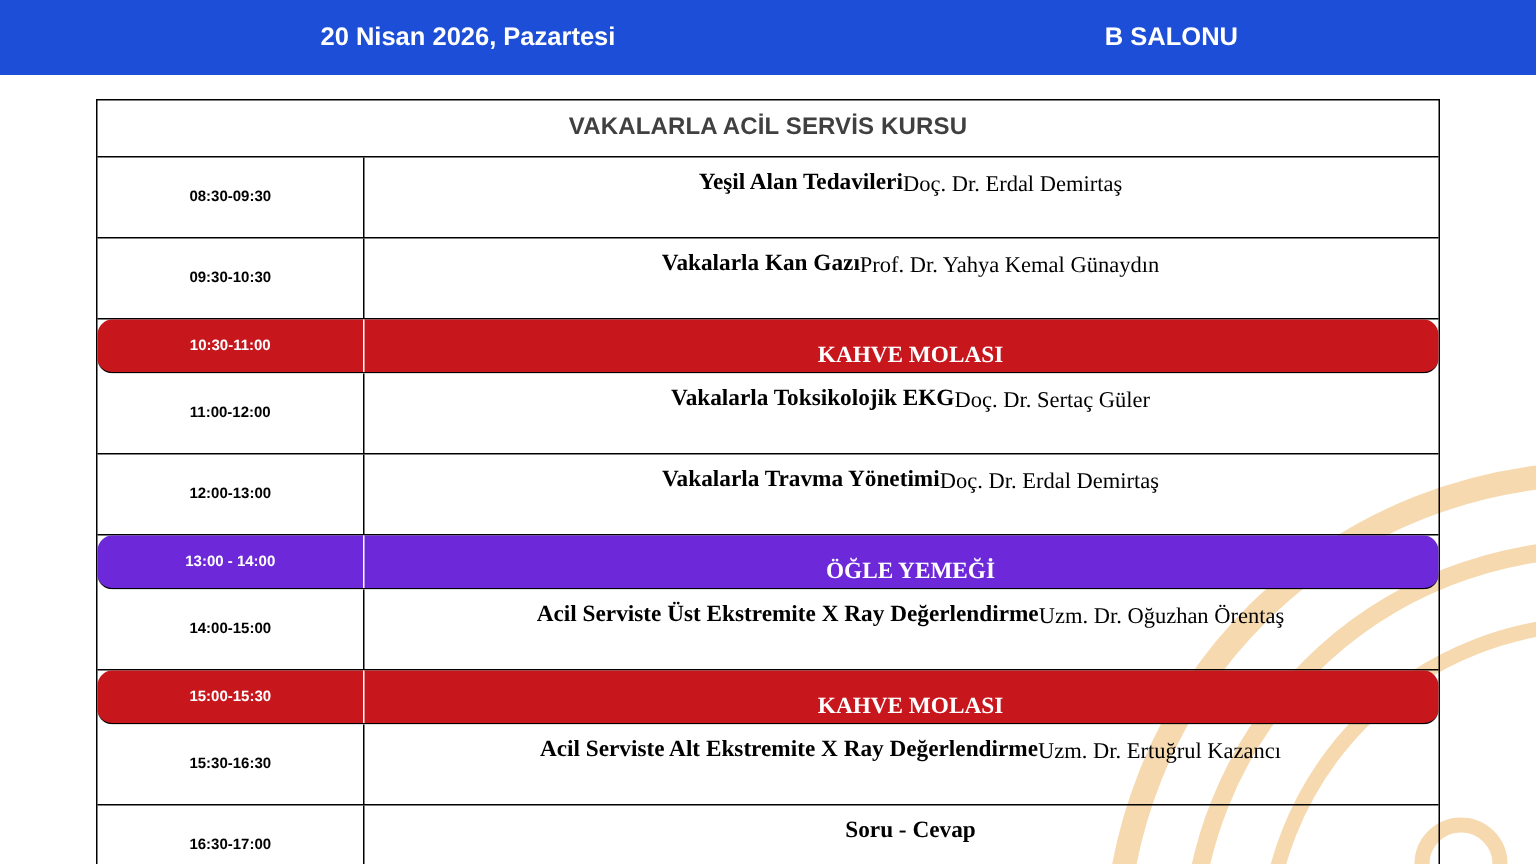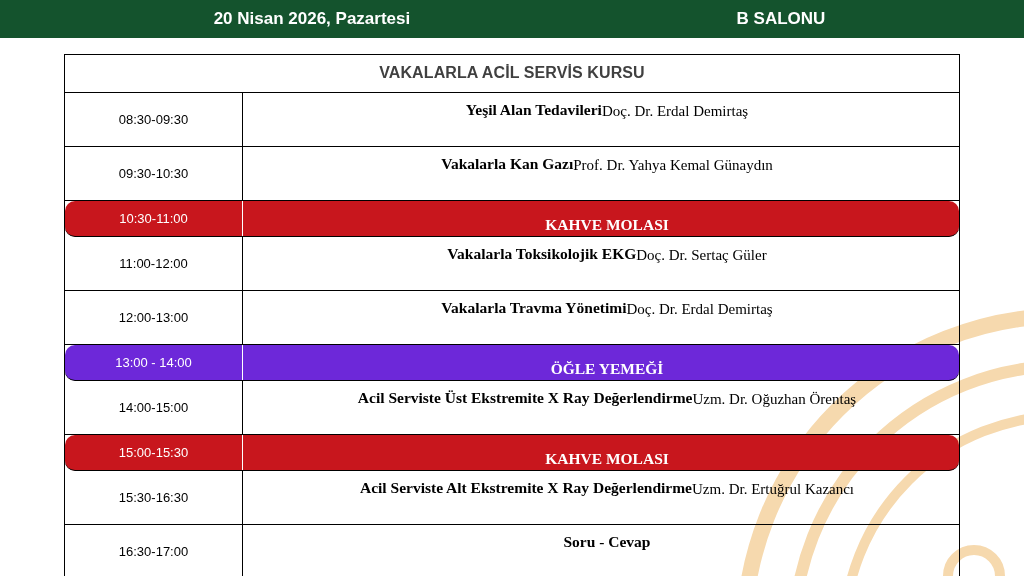--- a/index.html
+++ b/index.html
@@ -22,22 +22,22 @@
     bottom: -60px;
     width: 420px;
     height: 360px;
     pointer-events: none;
     z-index: 0;
   }
 
   .header-bar {
     position: relative;
     z-index: 2;
-    background: #14532d;
-    height: 38px;
+    background: #1d4ed8;
+    height: 50px;
     display: flex;
     align-items: center;
     color: #ffffff;
     font-weight: bold;
     font-size: 17px;
     box-sizing: border-box;
   }
   .header-date {
     width: 58%;
     text-align: center;
@@ -79,22 +79,22 @@
   .row:last-child {
     border-bottom: 1px solid #000000;
   }
   .cell-time {
     width: 178px;
     min-width: 178px;
     border-right: 1px solid #000000;
     display: flex;
     align-items: center;
     justify-content: center;
-    font-size: 13px;
-    font-weight: normal;
+    font-size: 10px;
+    font-weight: bold;
     color: #000000;
     box-sizing: border-box;
   }
   .cell-body {
     flex: 1;
     padding: 7px 0 7px 12px;
     display: flex;
     justify-content: center;
     box-sizing: border-box;
     font-family: Liberation Serif, serif;

